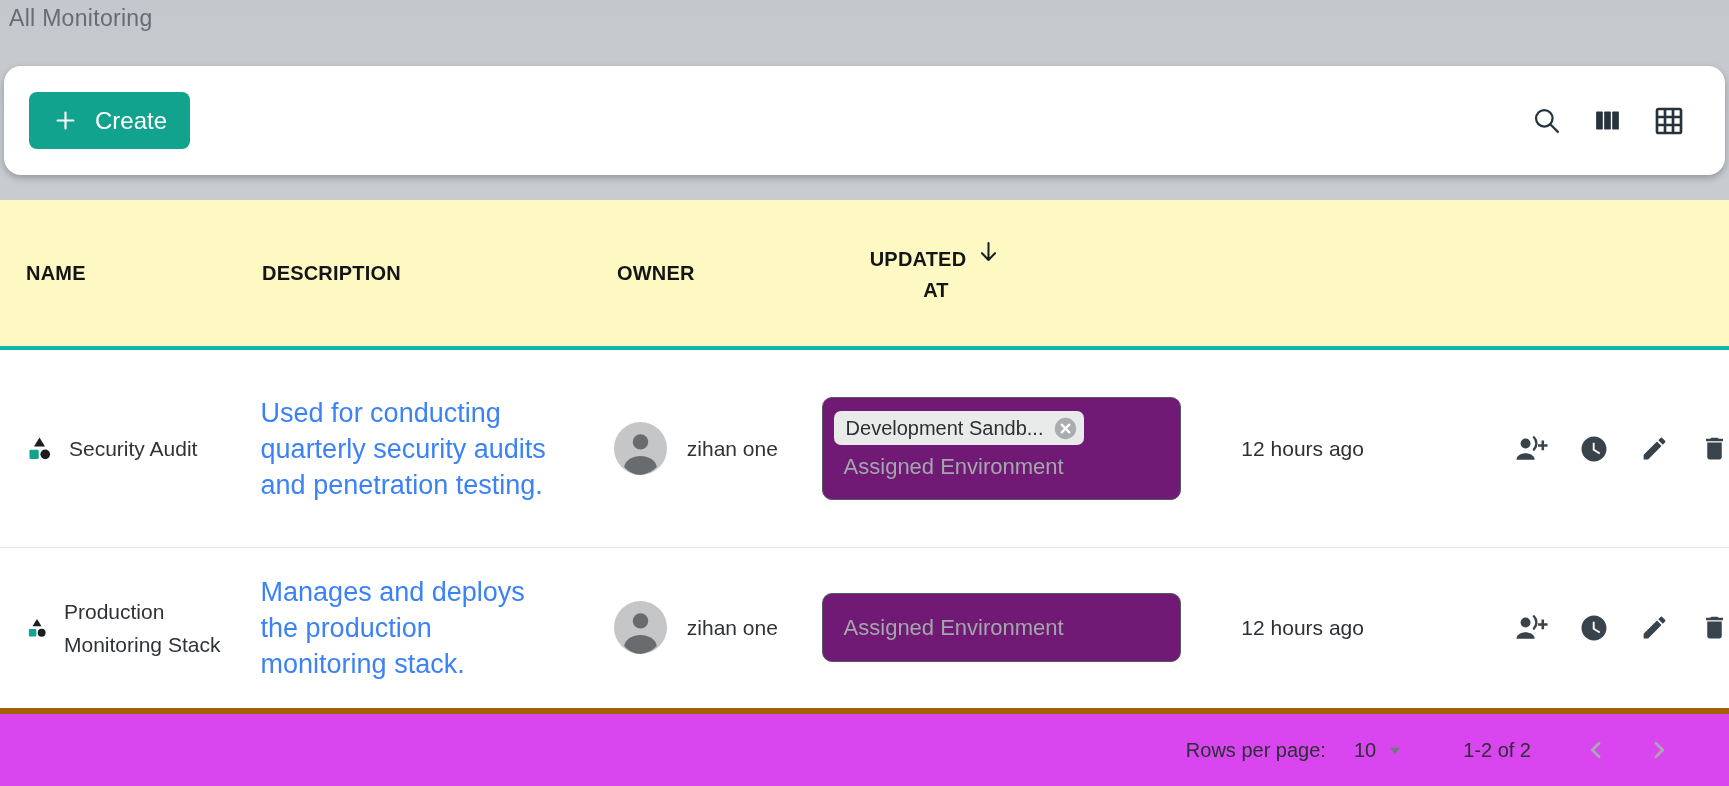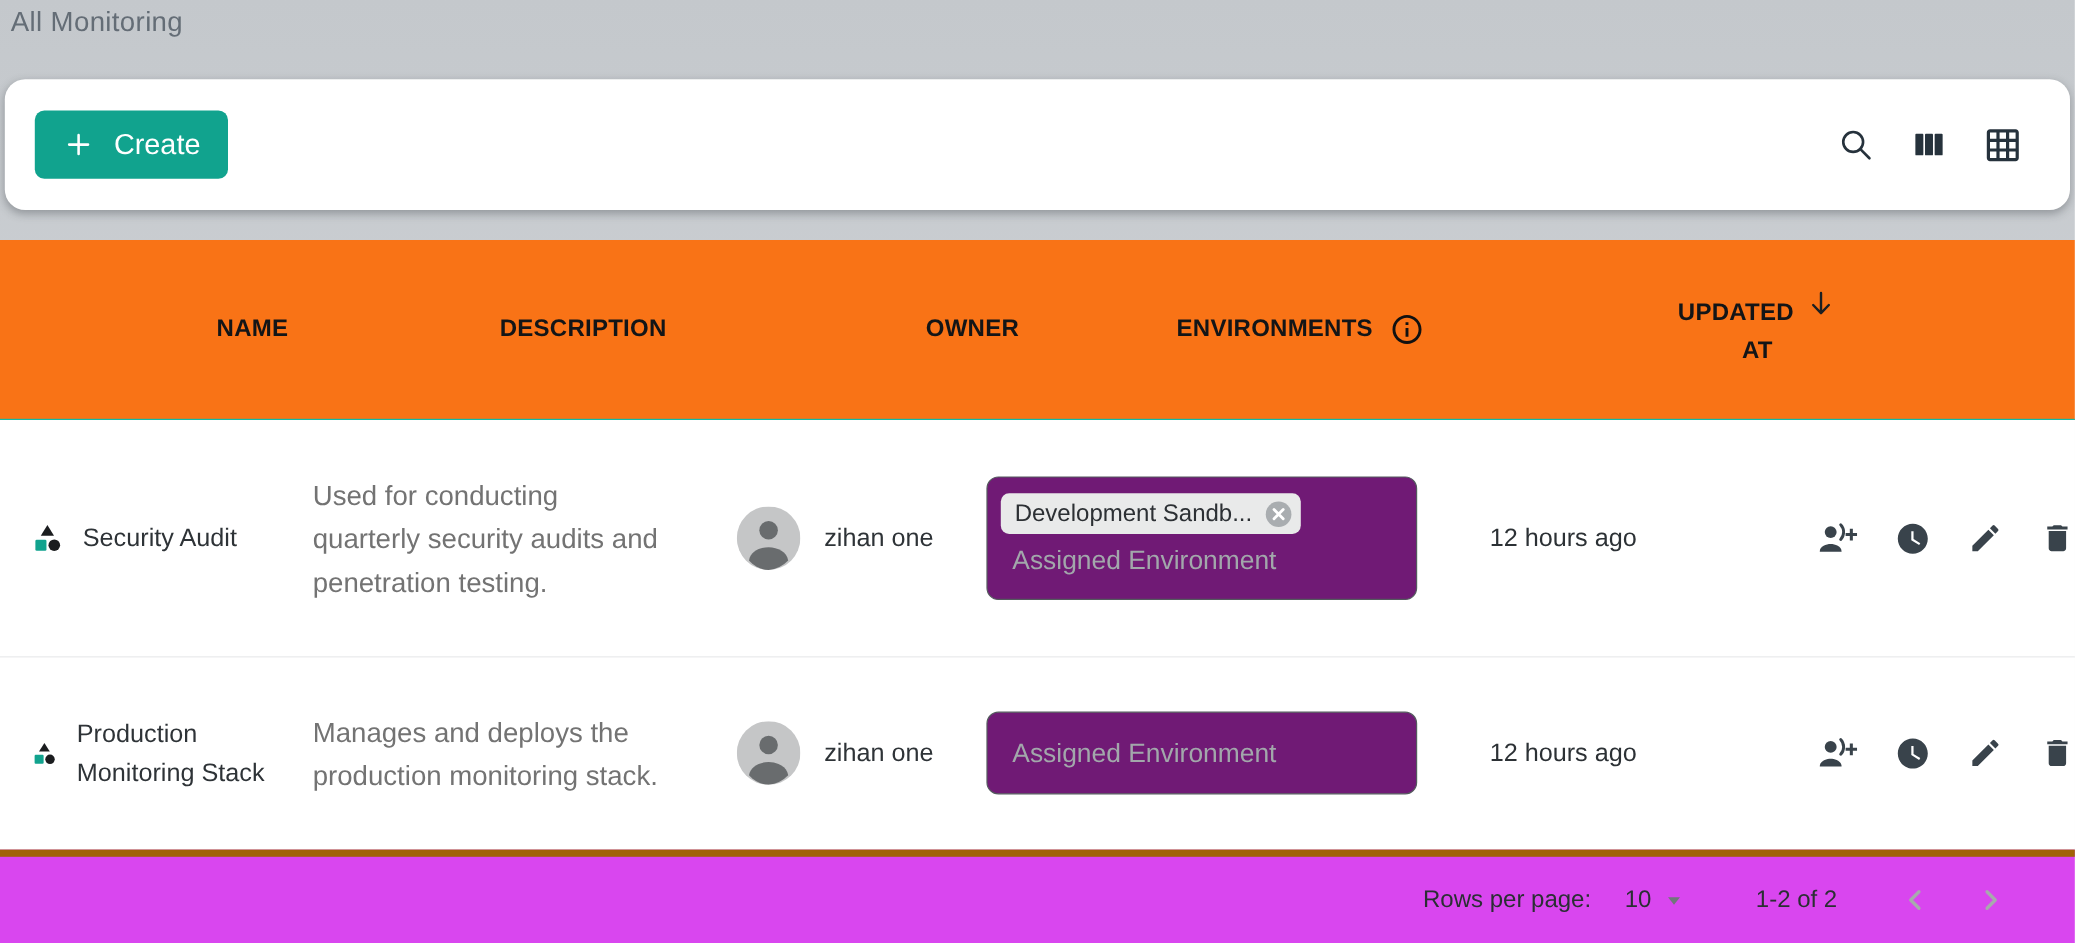--- a/index.html
+++ b/index.html
@@ -27,42 +27,42 @@
     background: #11a38e; border: none; border-radius: 8px;
     color: #fff; font-size: 24px; font-family: inherit;
     display: flex; align-items: center; justify-content: center; gap: 16px;
     cursor: pointer;
   }
   .toolbar-icons { margin-left: auto; margin-right: 40px; display: flex; align-items: center; gap: 31px; }
   .tool-btn { background: none; border: none; padding: 0; cursor: pointer; color: #26323c; display: flex; }
   
   .table-wrap { position: absolute; top: 200px; left: 0; right: 0; bottom: 0; background: #fff; }
   .thead {
-    height: 150px; background: #f97316; border-bottom: 1px solid #14b8a6;
+    height: 150px; background: #fef9c3; border-bottom: 4px solid #14b8a6;
     display: flex; align-items: center;
-    font-weight: bold; font-size: 20px; color: #131517; letter-spacing: .2px; justify-content: center;
+    font-weight: bold; font-size: 20px; color: #131517; letter-spacing: .2px;
   }
   .trow { display: flex; align-items: center; border-bottom: 1px solid #e3e5e6; background: #fff; }
   .trow.r1 { height: 198px; }
   .trow.r2 { height: 159px; border-bottom: none; }
   .c-name     { width: 262px; padding-left: 26px; }
   .c-desc     { width: 340px; padding-right: 48px; }
   .c-owner    { width: 224px; padding-left: 15px; }
   .c-env      { width: 374px; }
   .c-updated  { width: 220px; display: flex; justify-content: center; text-align: center; }
   .c-actions  { flex: 1; padding-left: 43px; }
   .hdr-env { display: flex; align-items: center; gap: 14px; }
   .hdr-updated { line-height: 28px; }
   .hdr-updated .line1 { display: flex; align-items: center; justify-content: center; gap: 9px; }
   .hdr-updated .sort-arrow { color: #1c1f22; transform: translateY(-4px); }
   .info-icn { color: #111; display: flex; cursor: pointer; }
   
   .name-cell { display: flex; align-items: center; gap: 16px; font-size: 21px; color: #2e3337; }
   .name-cell .nm { max-width: 168px; line-height: 33px; }
-  .desc-text { font-size: 23px; line-height: 36px; color: #737373; }
+  .desc-text { font-size: 27px; line-height: 36px; color: #3b82f6; }
   .owner-cell { display: flex; align-items: center; gap: 20px; font-size: 21px; color: #2e3337; }
   .avatar { width: 53px; height: 53px; border-radius: 50%; flex: 0 0 auto; }
   .env-box {
     width: 359px; border: 1.5px solid #545a5e; border-radius: 10px;
     background: #701a75; cursor: text;
   }
   .env-box.tall { height: 103px; padding: 13px 11px; }
   .env-box.short { height: 69px; display: flex; align-items: center; padding-left: 21px; }
   .chip {
     display: inline-flex; align-items: center; gap: 9px;
@@ -124,30 +124,20 @@
     </button>
   </div>
 </div>
 
 <div class="table-wrap">
 
   <div class="thead">
     <div class="c-name">NAME</div>
     <div class="c-desc">DESCRIPTION</div>
     <div class="c-owner">OWNER</div>
-    <div class="c-env">
-      <div class="hdr-env">
-        <span>ENVIRONMENTS</span>
-        <span class="info-icn">
-          <svg width="29" height="29" viewBox="0 0 24 24" fill="currentColor">
-              <path d="M11 7h2v2h-2zm0 4h2v6h-2zm1-9C6.48 2 2 6.48 2 12s4.48 10 10 10 10-4.48 10-10S17.52 2 12 2zm0 18c-4.41 0-8-3.59-8-8s3.59-8 8-8 8 3.59 8 8-3.59 8-8 8z"></path>
-            </svg>
-        </span>
-      </div>
-    </div>
     <div class="c-updated">
       <div class="hdr-updated">
         <div class="line1">
           <span>UPDATED</span>
           <span class="sort-arrow">
             <svg width="27" height="27" viewBox="0 0 24 24" fill="none" stroke="currentColor" stroke-width="1.8" stroke-linecap="round" stroke-linejoin="round">
                 <path d="M12 4.5v14.5M6.2 13.5l5.8 6 5.8-6"></path>
               </svg>
           </span>
         </div>

